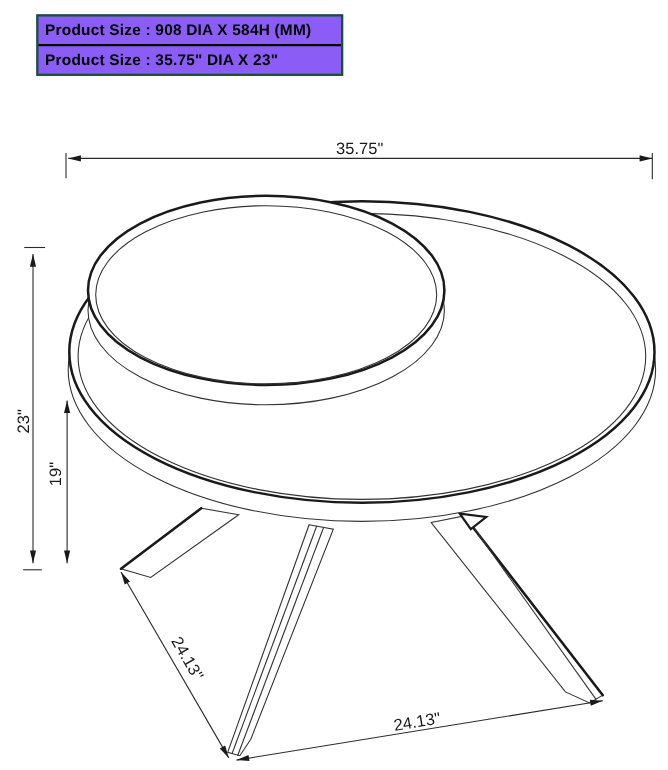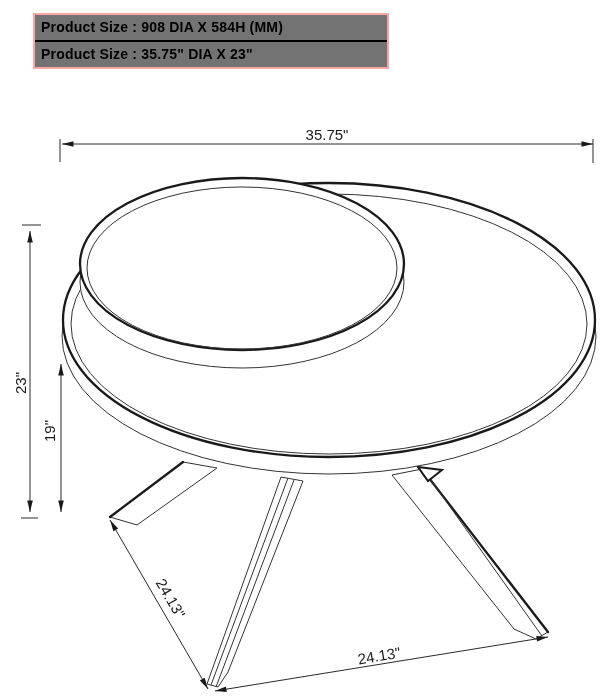--- a/index.html
+++ b/index.html
@@ -1,22 +1,22 @@
 <!DOCTYPE html>
 <html><head>
 <meta charset="utf-8">
 <style>
   html,body{margin:0;padding:0;background:#fff;}
   .stage{
     position:relative;width:607px;height:700px;background:#ffffff;
     font-family:"Liberation Sans",sans-serif;overflow:hidden;
   }
   .spec{
-    position:absolute;left:33px;top:13px;width:356px;
-    border:2px solid #fca5a5;background:#737373;box-sizing:border-box;
+    position:absolute;left:33px;top:13px;width:279px;
+    border:2px solid #14532d;background:#8b5cf6;box-sizing:border-box;
   }
   .spec-row{
     height:25px;line-height:25px;padding-left:6px;
     font-size:14px;font-weight:bold;color:#000;white-space:nowrap;
     letter-spacing:0.2px;
   }
   .spec-row + .spec-row{border-top:2px solid #000;}
   svg.drawing{position:absolute;left:0;top:0;}
   .thin{fill:none;stroke:#333;stroke-width:1;}
   .thinw{fill:#fff;stroke:#333;stroke-width:1;}

